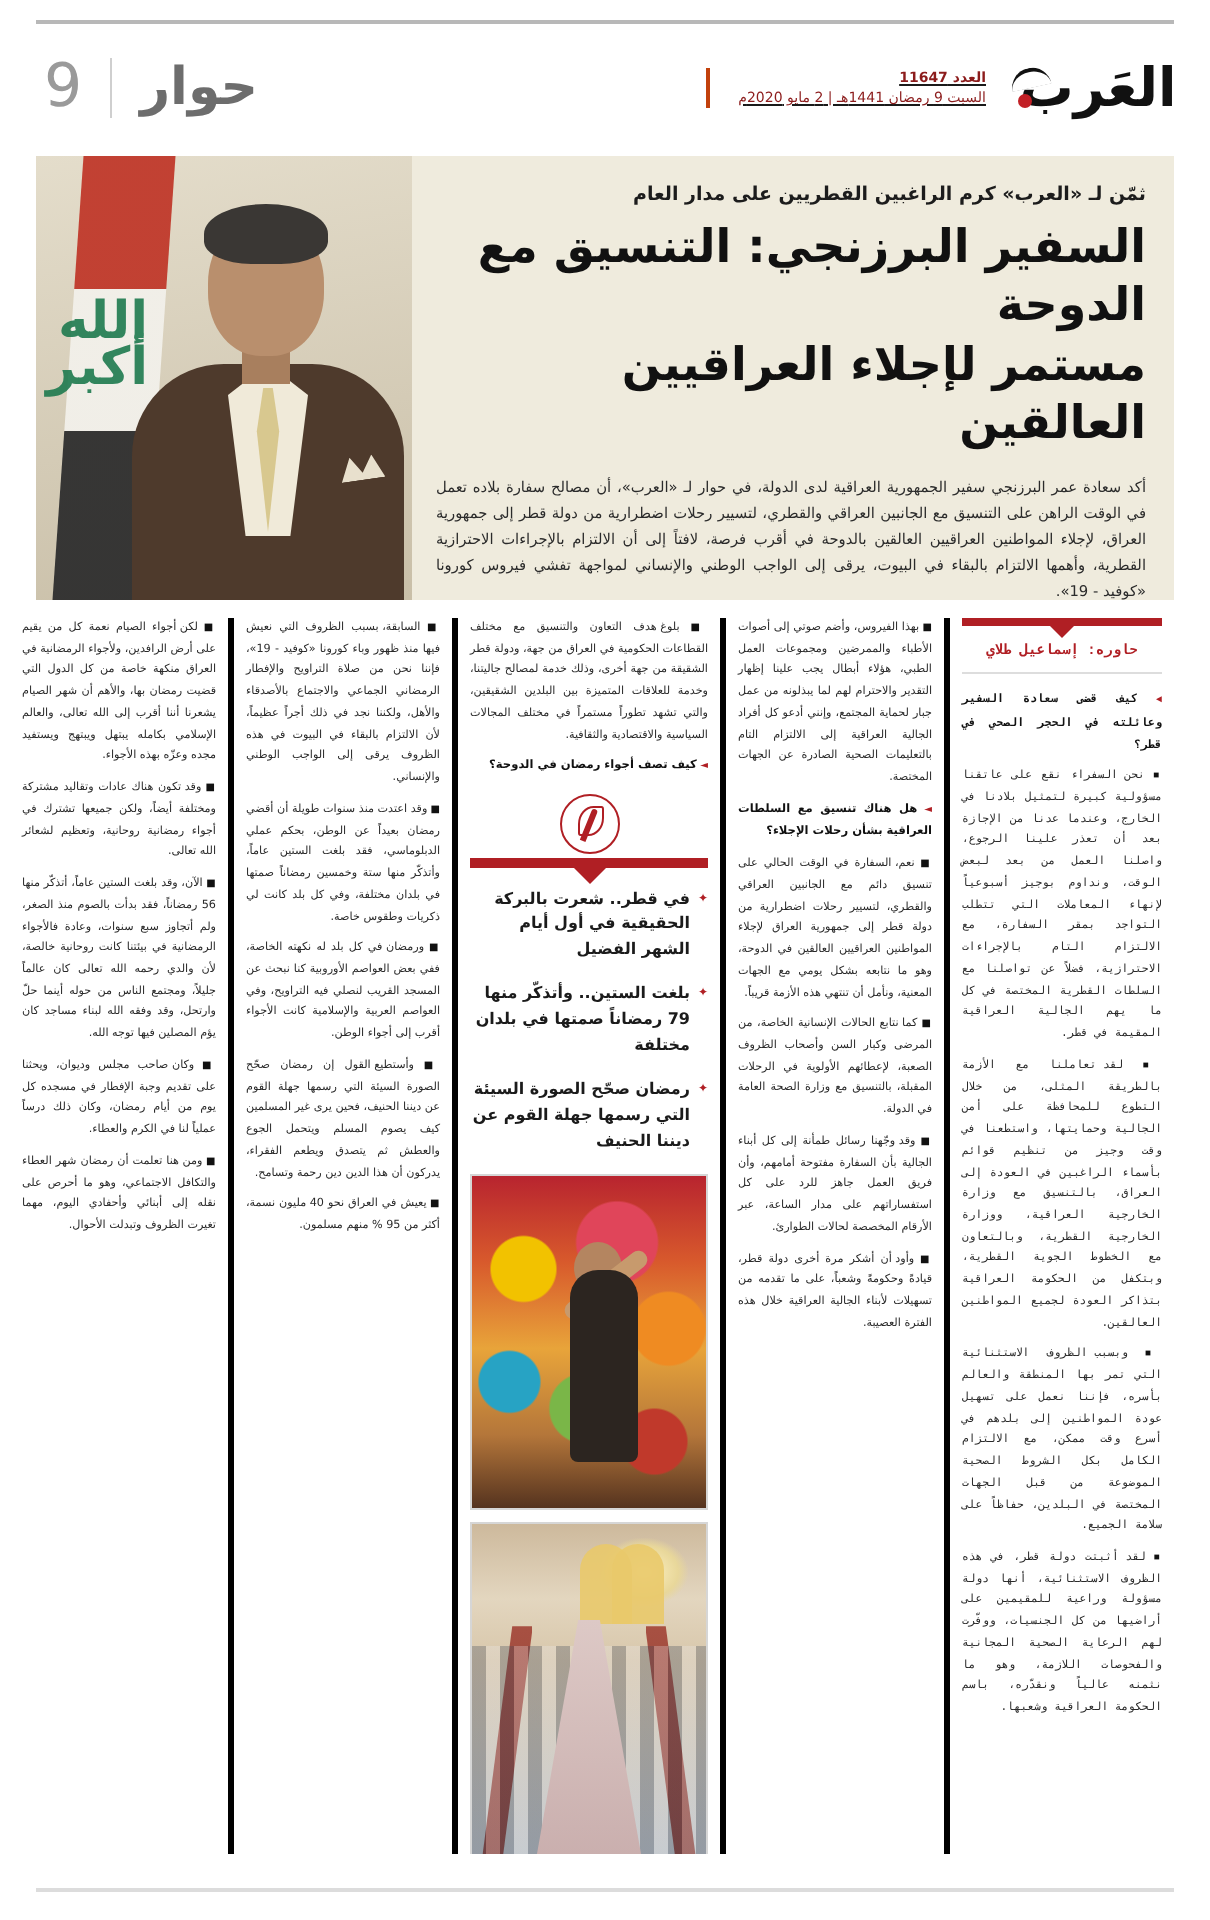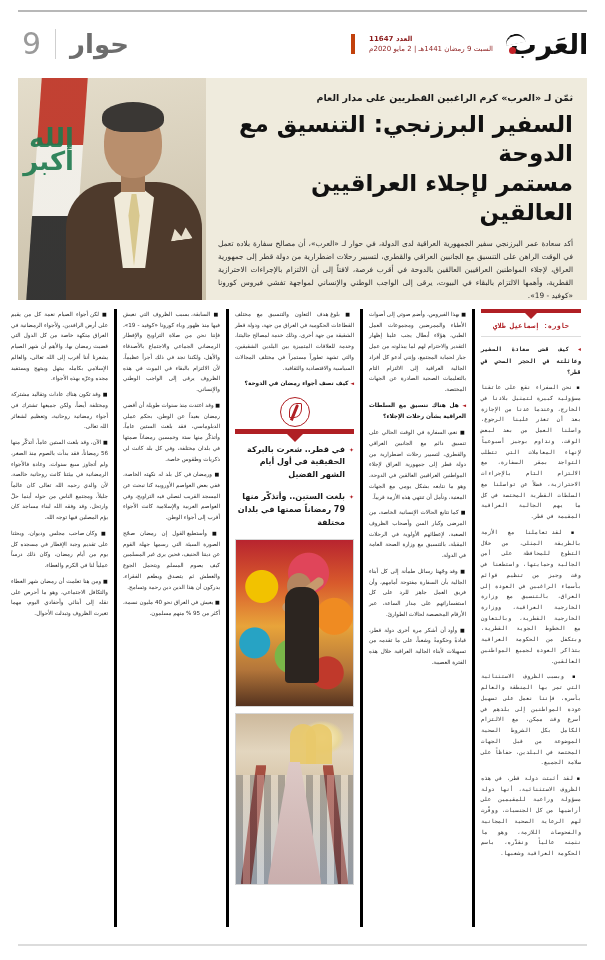--- a/index.html
+++ b/index.html
@@ -76,23 +76,24 @@
     width: 20px;
     height: 10px;
     border-top: 2px solid #111;
     border-radius: 50%/100% 100% 0 0;
     transform: rotate(-12deg);
   }
 
   .issue-block {
     flex: 0 0 auto;
     padding: 0 10px 0 14px;
-    border-left: 4px solid #c2410c;
-    text-align: left;
+    border-left: 2px solid #c2410c;
+    text-align: right;
     line-height: 1.45;
+    text-decoration: underline;
   }
   .issue-line1 {
     font-size: 7px;
     color: #8c1c1c;
     font-weight: bold;
   }
   .issue-line2 {
     font-size: 7px;
     color: #8c1c1c;
   }
@@ -148,21 +149,21 @@
     width: 46px;
     background: linear-gradient(180deg,
       #c0392b 0%, #c0392b 30%,
       #f2f0ea 30%, #f2f0ea 62%,
       #2e2e2e 62%, #2e2e2e 100%);
     transform: skewX(-4deg);
     opacity: .95;
   }
   .flag-script {
     position: absolute;
-    left: 20px; top: 49px;
+    left: 20px; top: 72px;
     width: 36px; height: 78px;
     color: #1e7a4f;
     font-size: 26px;
     font-weight: bold;
     line-height: .9;
     text-align: center;
     opacity: .9;
   }
   .figure-head {
     position: absolute;
@@ -566,20 +567,21 @@
 
     <div class="col c3">
       <p class="a">بلوغ هدف التعاون والتنسيق مع مختلف القطاعات الحكومية في العراق من جهة، ودولة قطر الشقيقة من جهة أخرى، وذلك خدمة لمصالح جاليتنا، وخدمة للعلاقات المتميزة بين البلدين الشقيقين، والتي تشهد تطوراً مستمراً في مختلف المجالات السياسية والاقتصادية والثقافية.</p>
       <p class="q">كيف تصف أجواء رمضان في الدوحة؟</p>
 
       <div class="quote-box">
         <div class="quill"></div>
         <div class="quote-bar"></div>
         <div class="bullet">في قطر.. شعرت بالبركة الحقيقية في أول أيام الشهر الفضيل</div>
         <div class="bullet">بلغت الستين.. وأتذكّر منها 79 رمضاناً صمتها في بلدان مختلفة</div>
+        <div class="bullet">رمضان صحّح الصورة السيئة التي رسمها جهلة القوم عن ديننا الحنيف</div>
       </div>
 
       <div class="photo photo-lanterns">
         <div class="head2"></div>
         <div class="arm"></div>
       </div>
 
       <div class="photo photo-iftar">
         <div class="iftar-chandelier"></div>
         <div class="iftar-arch a1"></div>

